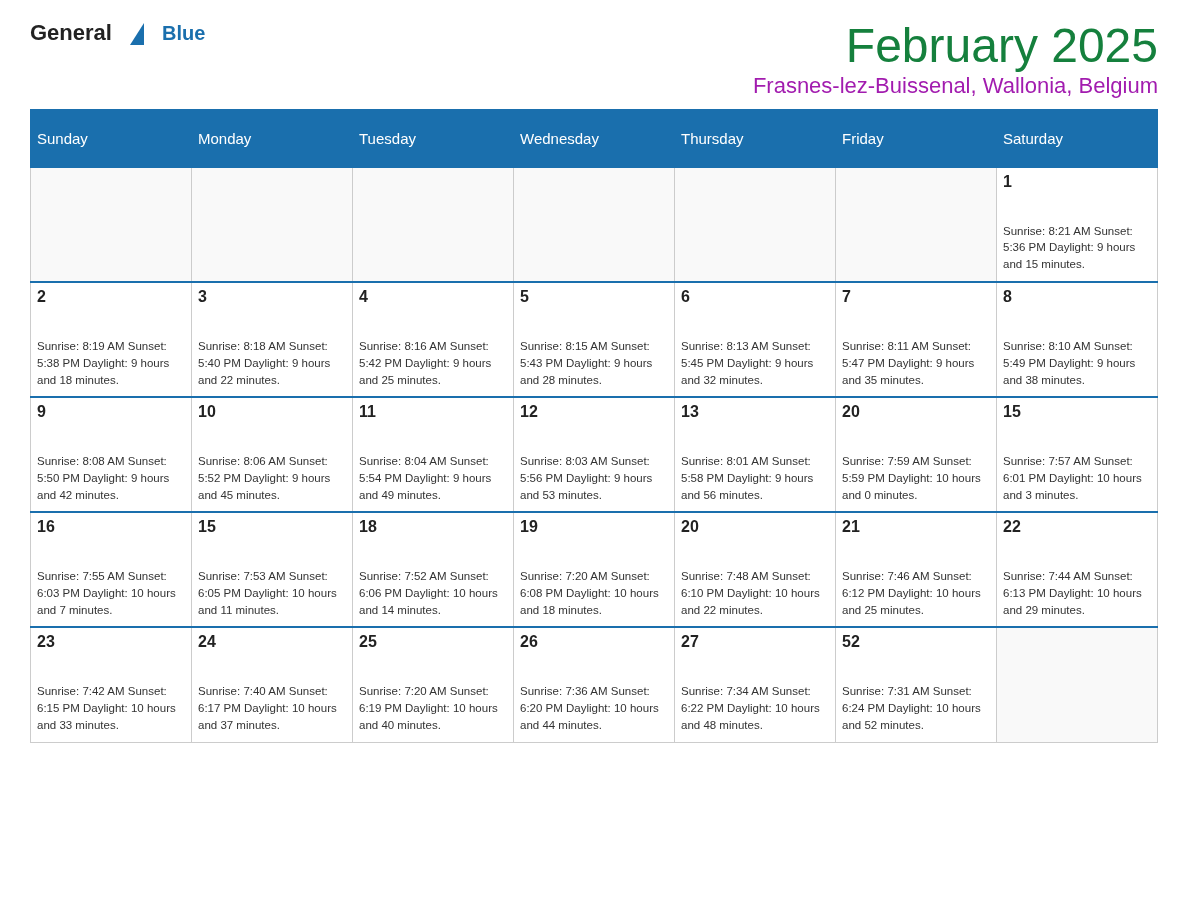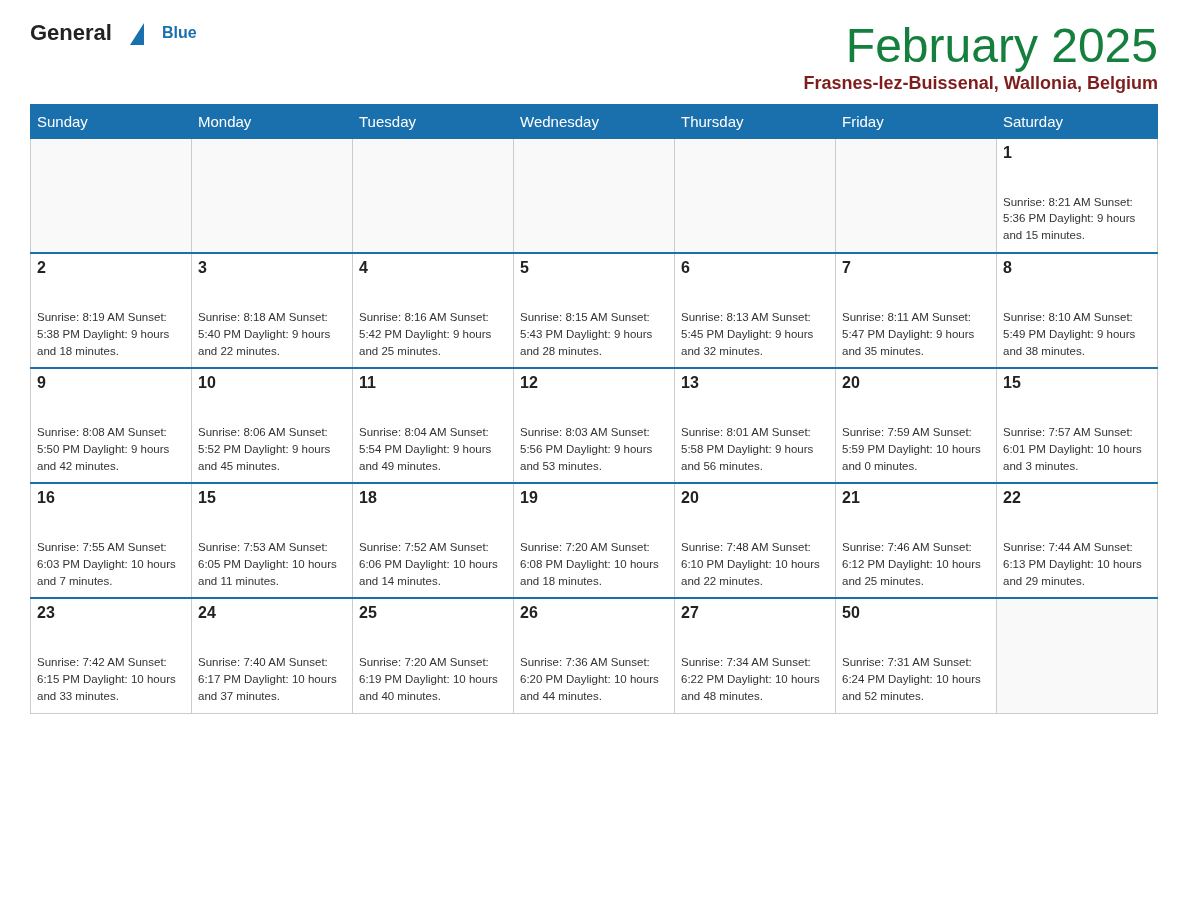--- a/index.html
+++ b/index.html
@@ -30,48 +30,48 @@
       width: 0;
       height: 0;
       border-left: 14px solid transparent;
       border-right: 0px solid transparent;
       border-bottom: 22px solid #1a6fad;
       display: inline-block;
       margin-bottom: -2px;
       margin-left: 2px;
     }
     .logo-blue {
-      font-size: 16px;
+      font-size: 20px;
       font-weight: bold;
       color: #1a6fad;
       margin-left: 2px;
     }
     .title-block {
       text-align: right;
     }
     .title-block h1 {
       font-size: 48px;
       font-weight: normal;
       color: #15803d;
       line-height: 1.1;
     }
     .title-block h2 {
-      font-size: 18px;
-      font-weight: bold;
-      color: #7f1d1d;
+      font-size: 22px;
+      font-weight: normal;
+      color: #a21caf;
     }
     .calendar {
       width: 100%;
       border-collapse: collapse;
       table-layout: fixed;
     }
     .calendar th {
       background-color: #1a6fad;
       color: #fff;
-      padding: 8px 6px;
+      padding: 20px 6px;
       font-size: 15px;
       font-weight: normal;
       text-align: left;
       border: 1px solid #1a6fad;
     }
     .calendar td {
       vertical-align: top;
       border: 1px solid #ccc;
       padding: 5px 6px;
       font-size: 12px;
@@ -324,21 +324,21 @@
 and 44 minutes.</div>
         </td>
         <td>
           <span class="day-number">27</span>
           <div class="day-info">Sunrise: 7:34 AM
 Sunset: 6:22 PM
 Daylight: 10 hours
 and 48 minutes.</div>
         </td>
         <td>
-          <span class="day-number">50</span>
+          <span class="day-number">52</span>
           <div class="day-info">Sunrise: 7:31 AM
 Sunset: 6:24 PM
 Daylight: 10 hours
 and 52 minutes.</div>
         </td>
         <td class="empty"></td>
       </tr>
     </tbody>
 </table>
 

